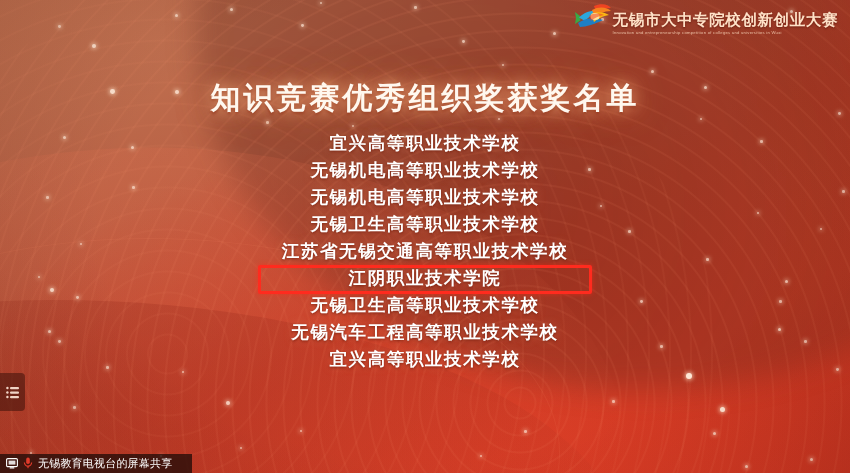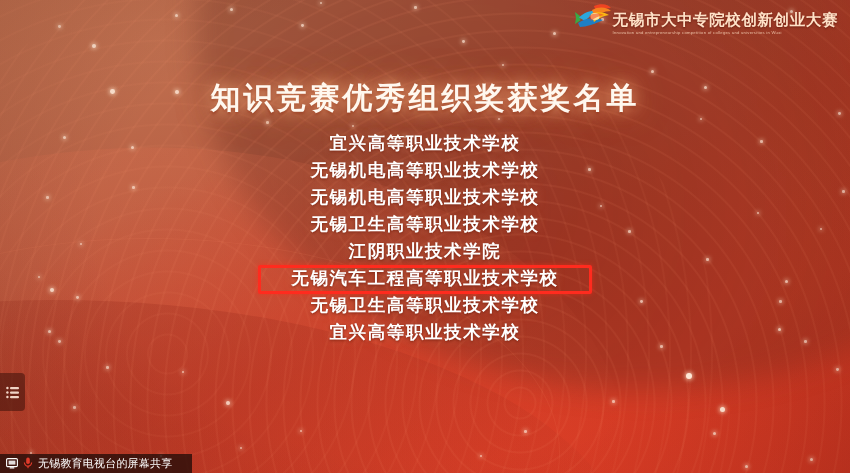--- a/index.html
+++ b/index.html
@@ -229,23 +229,24 @@
     </span>
   </div>
 
   <div class="headline">知识竞赛优秀组织奖获奖名单</div>
 
   <div class="award-list" id="award-list">
       <div class="award-item">宜兴高等职业技术学校</div>
       <div class="award-item">无锡机电高等职业技术学校</div>
       <div class="award-item">无锡机电高等职业技术学校</div>
       <div class="award-item">无锡卫生高等职业技术学校</div>
+      <div class="award-item highlighted">江苏省无锡交通高等职业技术学校</div>
       <div class="award-item">江阴职业技术学院</div>
+      <div class="award-item">无锡卫生高等职业技术学校</div>
       <div class="award-item">无锡汽车工程高等职业技术学校</div>
-      <div class="award-item">无锡卫生高等职业技术学校</div>
       <div class="award-item">宜兴高等职业技术学校</div>
     </div>
 
   <div class="hl-box"></div>
 
   <div class="edge-toggle">
     <span>
       <svg width="14" height="13" viewBox="0 0 14 13">
         <circle cx="1.4" cy="2" r="1.2" fill="#f0d4c6"></circle>
         <rect x="4" y="1" width="9" height="2.2" rx="1" fill="#f0d4c6"></rect>

